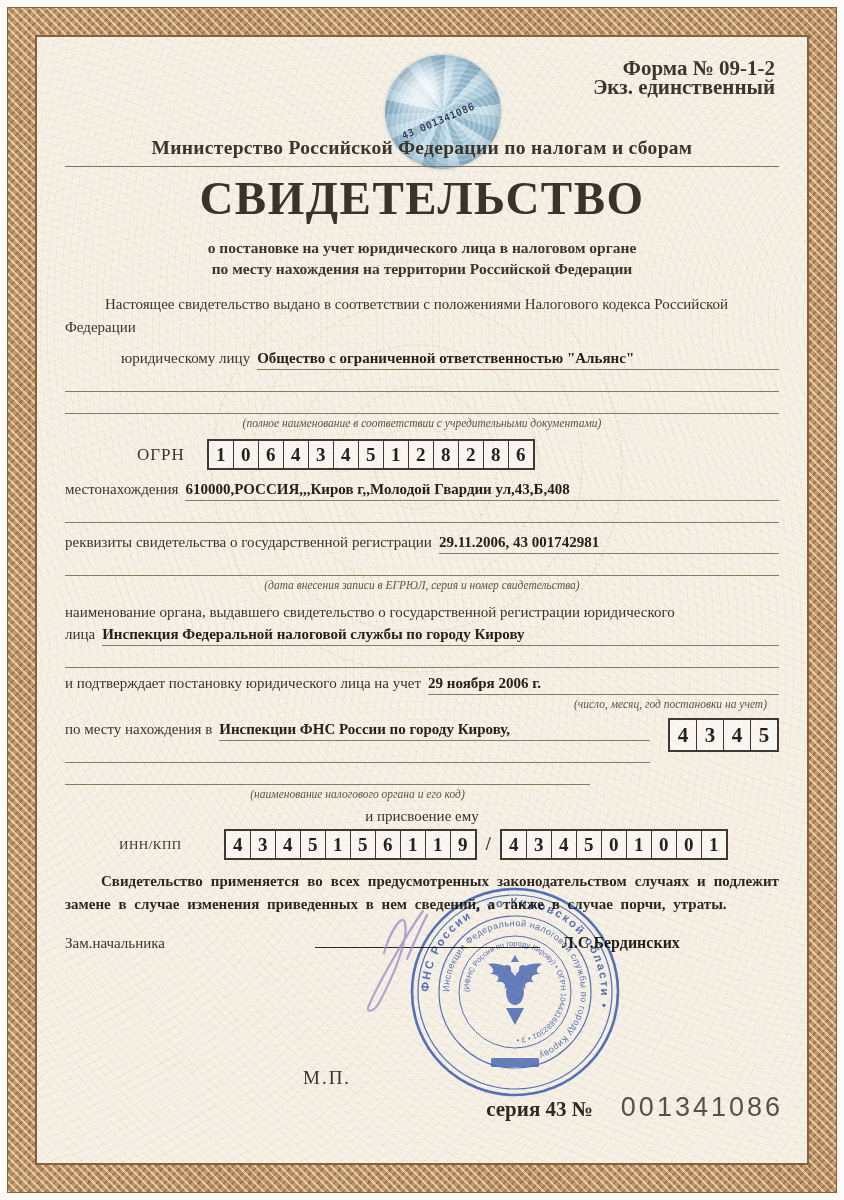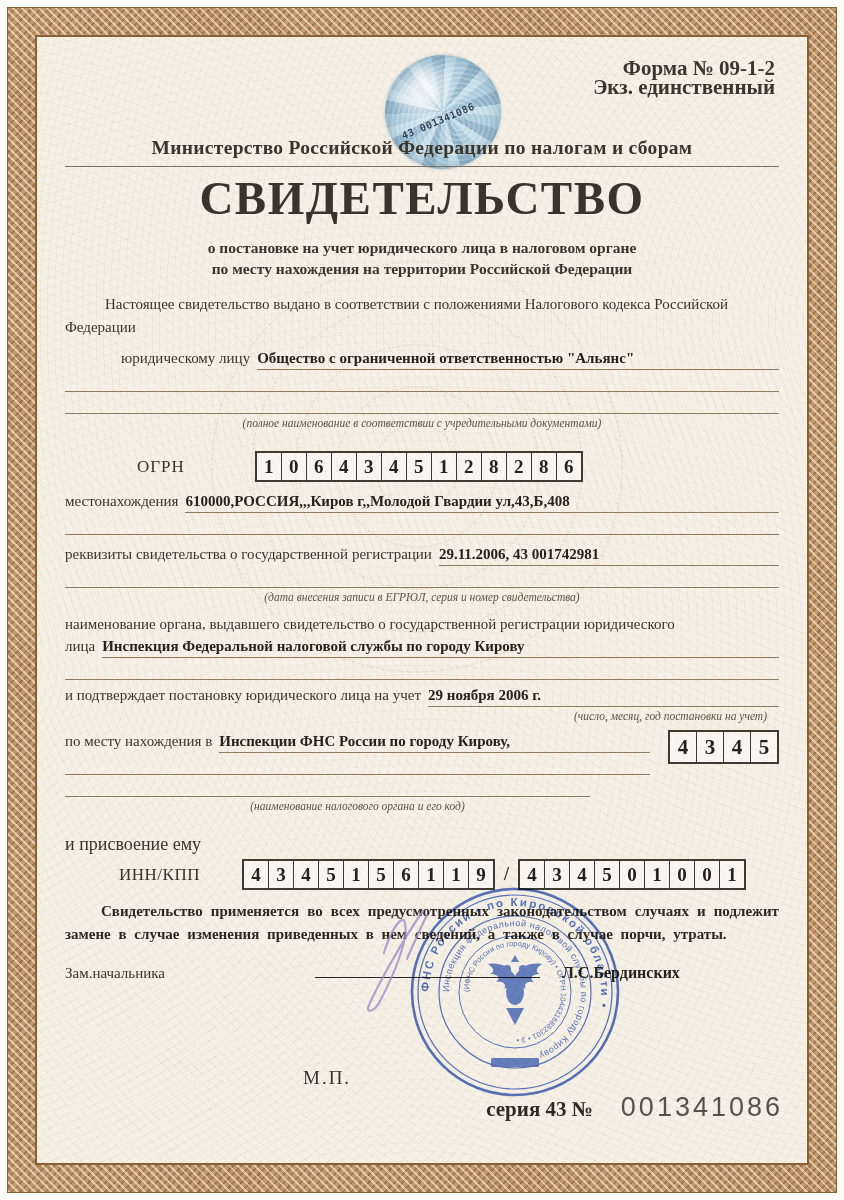--- a/index.html
+++ b/index.html
@@ -31,32 +31,32 @@
   .entity{margin-top:8px;margin-left:56px;}
   .uline{height:21px;border-bottom:1px solid #8d7a5f;}
   .caption{font-style:italic;font-size:11.5px;line-height:15px;color:#5f5341;text-align:center;margin-top:2px;}
   .caption.right{text-align:right;padding-right:12px;}
 
   .cells{display:inline-flex;border:2px solid #3f3a31;background:rgba(255,255,255,.45);}
   .cells .cell{width:24px;height:27px;display:flex;align-items:center;justify-content:center;
                font-weight:bold;font-size:19px;color:#26211a;border-left:1.5px solid #3f3a31;}
   .cells .cell:first-child{border-left:none;}
   .cells.big .cell{width:26px;height:30px;font-size:21px;}
-  .ogrn-row{margin-top:20px;display:flex;align-items:center;gap:48px;}
+  .ogrn-row{margin-top:8px;display:flex;align-items:center;}
   .ogrn-row .lbl{margin-left:72px;font-size:17px;letter-spacing:1px;margin-right:22px;}
   .mt8{margin-top:8px;} .mt4{margin-top:4px;}
 
   .place-section{display:flex;margin-top:6px;}
   .place-left{flex:1;min-width:0;}
   .place-left .uline.w2{margin-right:60px;}
   .place-code{margin-left:18px;align-self:flex-start;}
 
-  .assign{margin-top:20px;font-size:18px;}
+  .assign{margin-top:6px;font-size:15px;text-align:center;}
   .innkpp-row{margin-top:4px;display:flex;align-items:center;}
-  .innkpp-row .lbl{margin-left:54px;font-size:17px;letter-spacing:.5px;margin-right:42px;}
+  .innkpp-row .lbl{margin-left:54px;font-size:13px;letter-spacing:.5px;margin-right:42px;}
   .innkpp-row .slash{margin:0 9px;font-size:18px;font-weight:bold;}
 
   .closing{margin:10px 0 0;font-size:15px;line-height:23px;font-weight:bold;color:#2c2720;
            text-align:justify;text-indent:36px;word-spacing:4px;}
   .sign-row{margin-top:18px;display:flex;align-items:flex-end;font-size:15px;}
   .sign-spacer{width:150px;}
   .sign-line{flex:1;max-width:225px;border-bottom:1.5px solid #2b2721;margin-bottom:4px;}
   .signer-name{margin-left:22px;font-weight:bold;font-size:16px;color:#26211a;white-space:nowrap;}
 
   .mp{position:absolute;left:266px;top:1030px;font-size:19px;letter-spacing:2px;color:#3a342c;}

